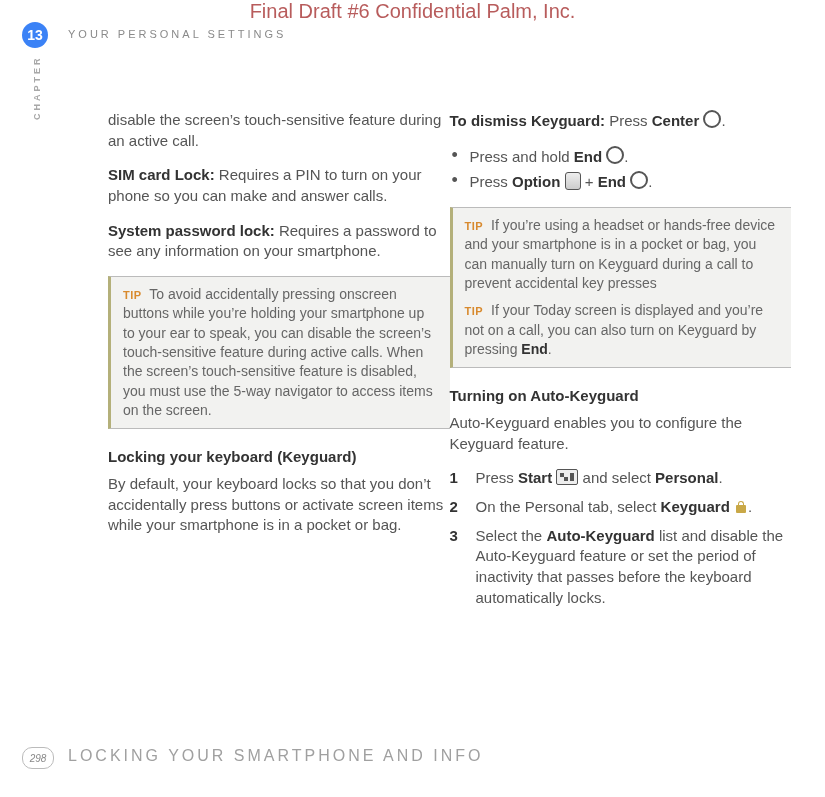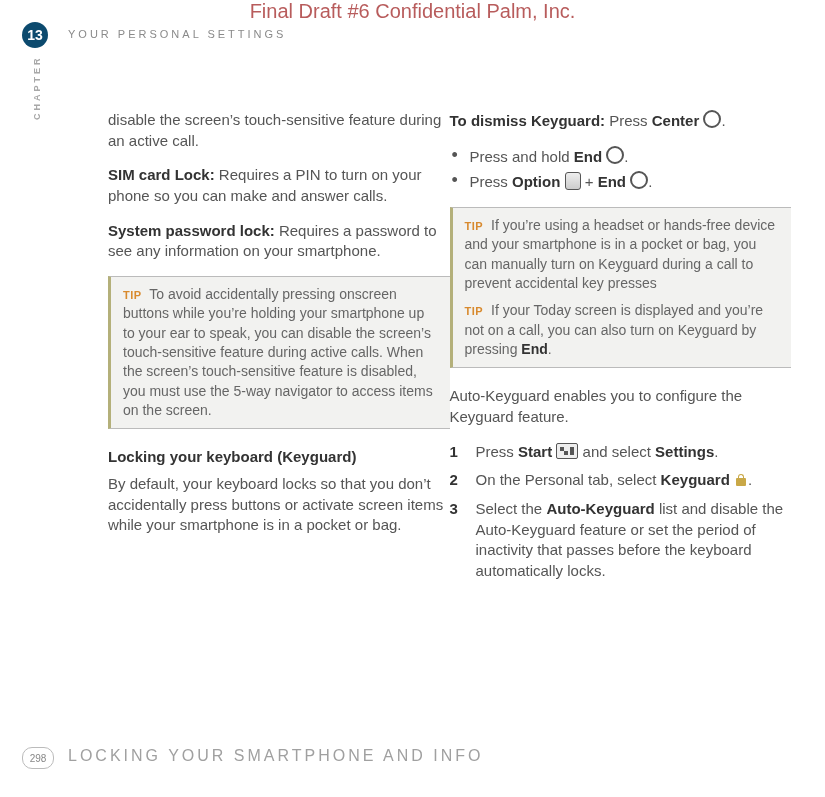--- a/index.html
+++ b/index.html
@@ -19,21 +19,21 @@
     padding-top: 0;
     padding-bottom: 4px;
   }
   .chapter-badge {
     position: absolute;
     left: 22px;
     top: 22px;
     width: 26px;
     height: 26px;
     border-radius: 50%;
-    background: #0c4a6e;
+    background: #3b82f6;
     color: #fff;
     font-size: 14px;
     font-weight: bold;
     display: flex;
     align-items: center;
     justify-content: center;
   }
   .chapter-title {
     position: absolute;
     left: 68px;
@@ -204,20 +204,21 @@
     bottom: 28px;
     width: 30px;
     height: 20px;
     border: 1px solid #bbb;
     border-radius: 10px;
     font-size: 10px;
     color: #888;
     display: flex;
     align-items: center;
     justify-content: center;
+    font-style: italic;
   }
   .footer-title {
     position: absolute;
     left: 68px;
     bottom: 32px;
     font-size: 16px;
     letter-spacing: 3px;
     color: #a0a0a0;
   }
 </style>
@@ -272,27 +273,28 @@
 
     <div class="tip-box">
       <div style="margin-bottom:8px;">
         <span class="tip-label">TIP</span><span> If you’re using a headset or hands-free device and your smartphone is in a pocket or bag, you can manually turn on Keyguard during a call to prevent accidental key presses</span>
       </div>
       <div>
         <span class="tip-label">TIP</span><span> If your Today screen is displayed and you’re not on a call, you can also turn on Keyguard by pressing </span><strong>End</strong><span>.</span>
       </div>
     </div>
 
+    <div class="section-head">Turning on Auto-Keyguard</div>
     <p>Auto-Keyguard enables you to configure the Keyguard feature.</p>
 
     <ol class="num">
       <li>
         <span class="num-lbl">1</span>
         <span>Press </span><strong>Start</strong>
-        <span class="icon-start"></span><span> and select </span><strong>Settings</strong><span>.</span>
+        <span class="icon-start"></span><span> and select </span><strong>Personal</strong><span>.</span>
       </li>
       <li>
         <span class="num-lbl">2</span>
         <span>On the Personal tab, select </span><strong>Keyguard</strong>
         <span class="icon-lock"></span><span>.</span>
       </li>
       <li>
         <span class="num-lbl">3</span>
         <span>Select the </span><strong>Auto-Keyguard</strong><span> list and disable the Auto-Keyguard feature or set the period of inactivity that passes before the keyboard automatically locks.</span>
       </li>

